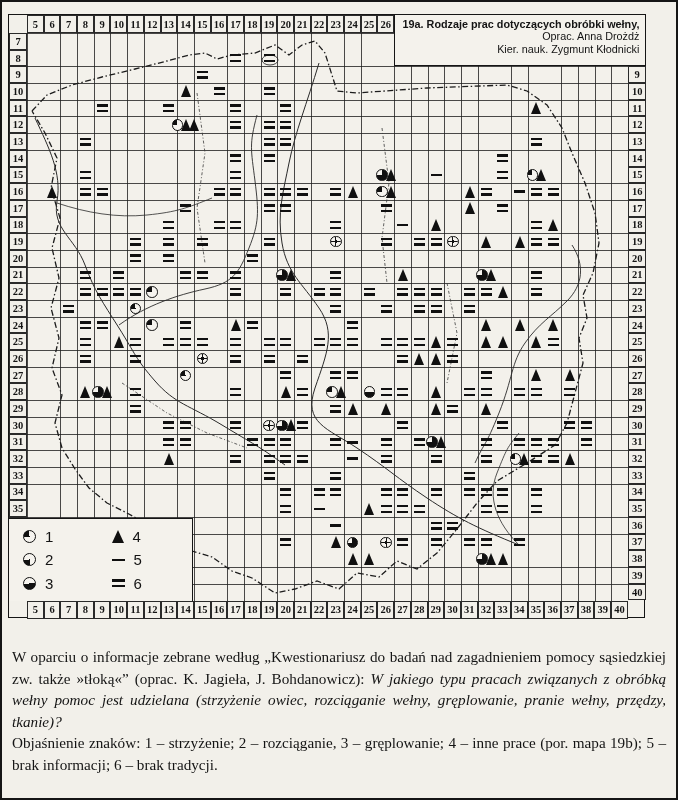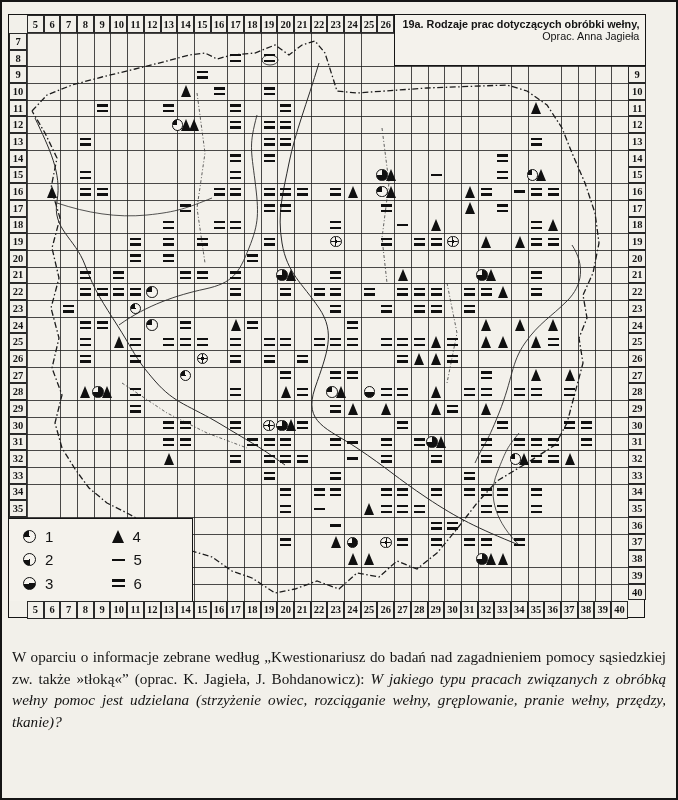--- a/index.html
+++ b/index.html
@@ -1539,21 +1539,22 @@
           <span class="g-tri"></span>
         </div>
         <div class="sym" style="left: 467.6px; top: 517.7px;">
           <span class="g-tri"></span>
         </div>
       </div>
   </div>
 
   <div class="title-box" id="title-box">
       <div class="tl b">19a. Rodzaje prac dotyczących obróbki wełny,</div>
-      <div class="tl">Oprac. Anna Jagieła</div>
+      <div class="tl">Oprac. Anna Drożdż</div>
+      <div class="tl">Kier. nauk. Zygmunt Kłodnicki</div>
     </div>
 
   <div class="legend-box" id="legend-box">
       <div class="legend-item">
         <span class="g-circ g-pie1"></span>
         <span>1</span>
       </div>
       <div class="legend-item">
         <span class="g-circ g-pie2"></span>
         <span>2</span>
@@ -1576,13 +1577,14 @@
           <i></i>
         </span>
         <span>6</span>
       </div>
     </div>
 
 </div>
 
 <div class="caption" id="caption">
     <p><span>W oparciu o informacje zebrane według „Kwestionariusz do badań nad zagadnieniem pomocy sąsiedzkiej zw. także »tłoką«” (oprac. K. Jagieła, J. Bohdanowicz): </span><em>W jakiego typu pracach związanych z obróbką wełny pomoc jest udzielana (strzyżenie owiec, rozciąganie wełny, gręplowanie, pranie wełny, przędzy, tkanie)?</em></p>
+    <p><span>Objaśnienie znaków: 1 – strzyżenie; 2 – rozciąganie, 3 – gręplowanie; 4 – inne prace (por. mapa 19b); 5 – brak informacji; 6 – brak tradycji.</span></p>
   </div>
 
 </body></html>

